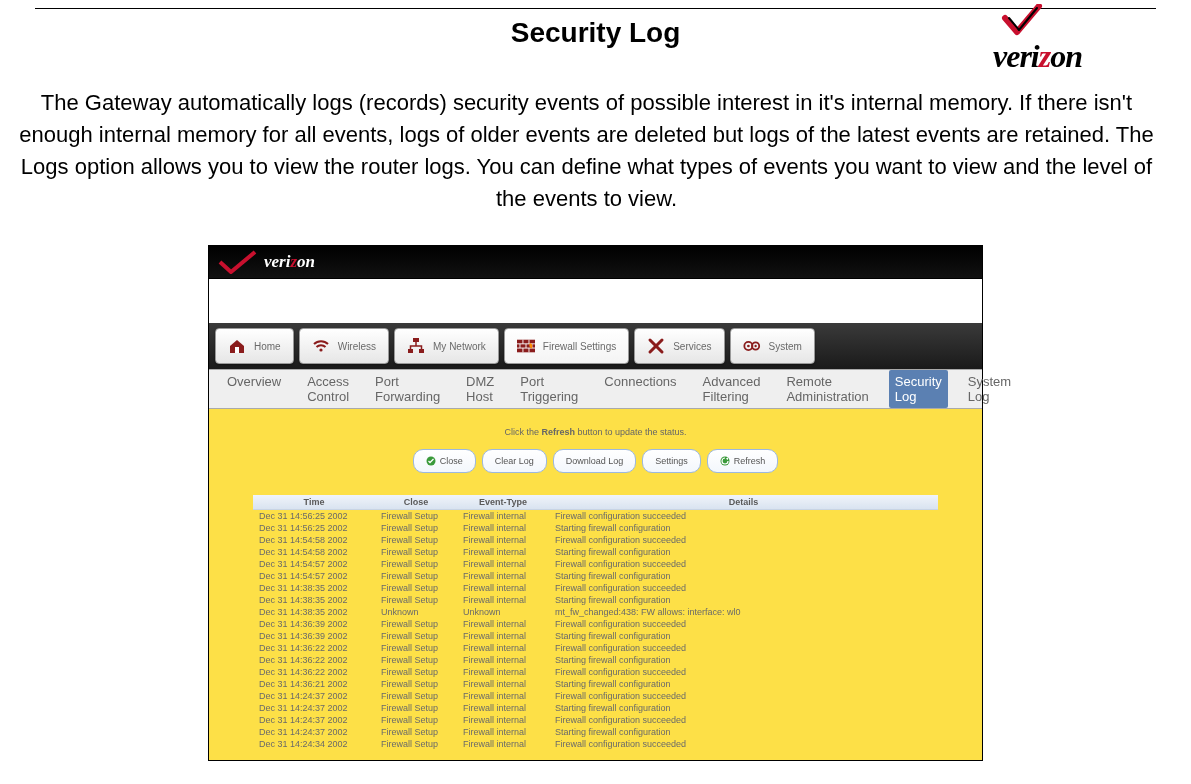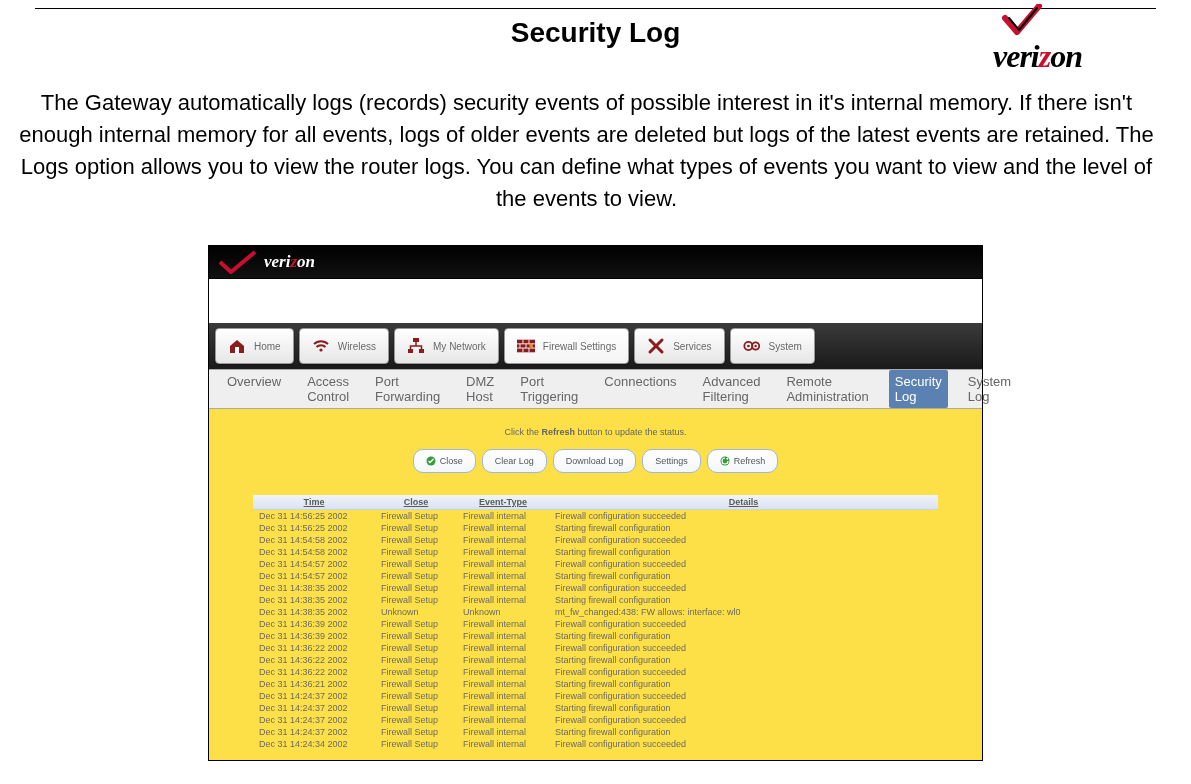--- a/index.html
+++ b/index.html
@@ -34,21 +34,21 @@
   .ss-body{background:#fde047;padding:18px 14px 10px 14px;}
   .hint{text-align:center;font-size:9px;color:#666;margin-bottom:12px;}
   .hint b{font-weight:700;}
   .btn-row{display:flex;justify-content:center;gap:6px;margin-bottom:22px;}
   .btn{border:1px solid #9cb8e0;border-radius:10px;background:linear-gradient(#fff,#f3f7fc);font-size:9px;color:#555;padding:6px 12px;cursor:pointer;display:flex;align-items:center;gap:4px;}
   .btn .ico{width:10px;height:10px;display:inline-block;}
   
   .log-wrap{margin:0 30px;}
   .log-table{width:100%;border-collapse:collapse;font-size:9px;color:#6a6a6a;}
   .log-table thead th{background:linear-gradient(#f0f4fa,#d9e3f0);font-weight:700;color:#5a5a5a;text-align:left;padding:2px 6px;border-bottom:1px solid #c8d4e4;}
-  .log-table thead th.center{text-align:center;text-decoration:underline;}
+  .log-table thead th.center{text-align:center;}
   .log-table td{padding:1px 6px;white-space:nowrap;}
 </style>
 </head>
 <body>
 <div class="page">
 
 <div class="top-rule"></div>
 <div class="doc-head">Security Log</div>
 
 <div class="side-logo">

